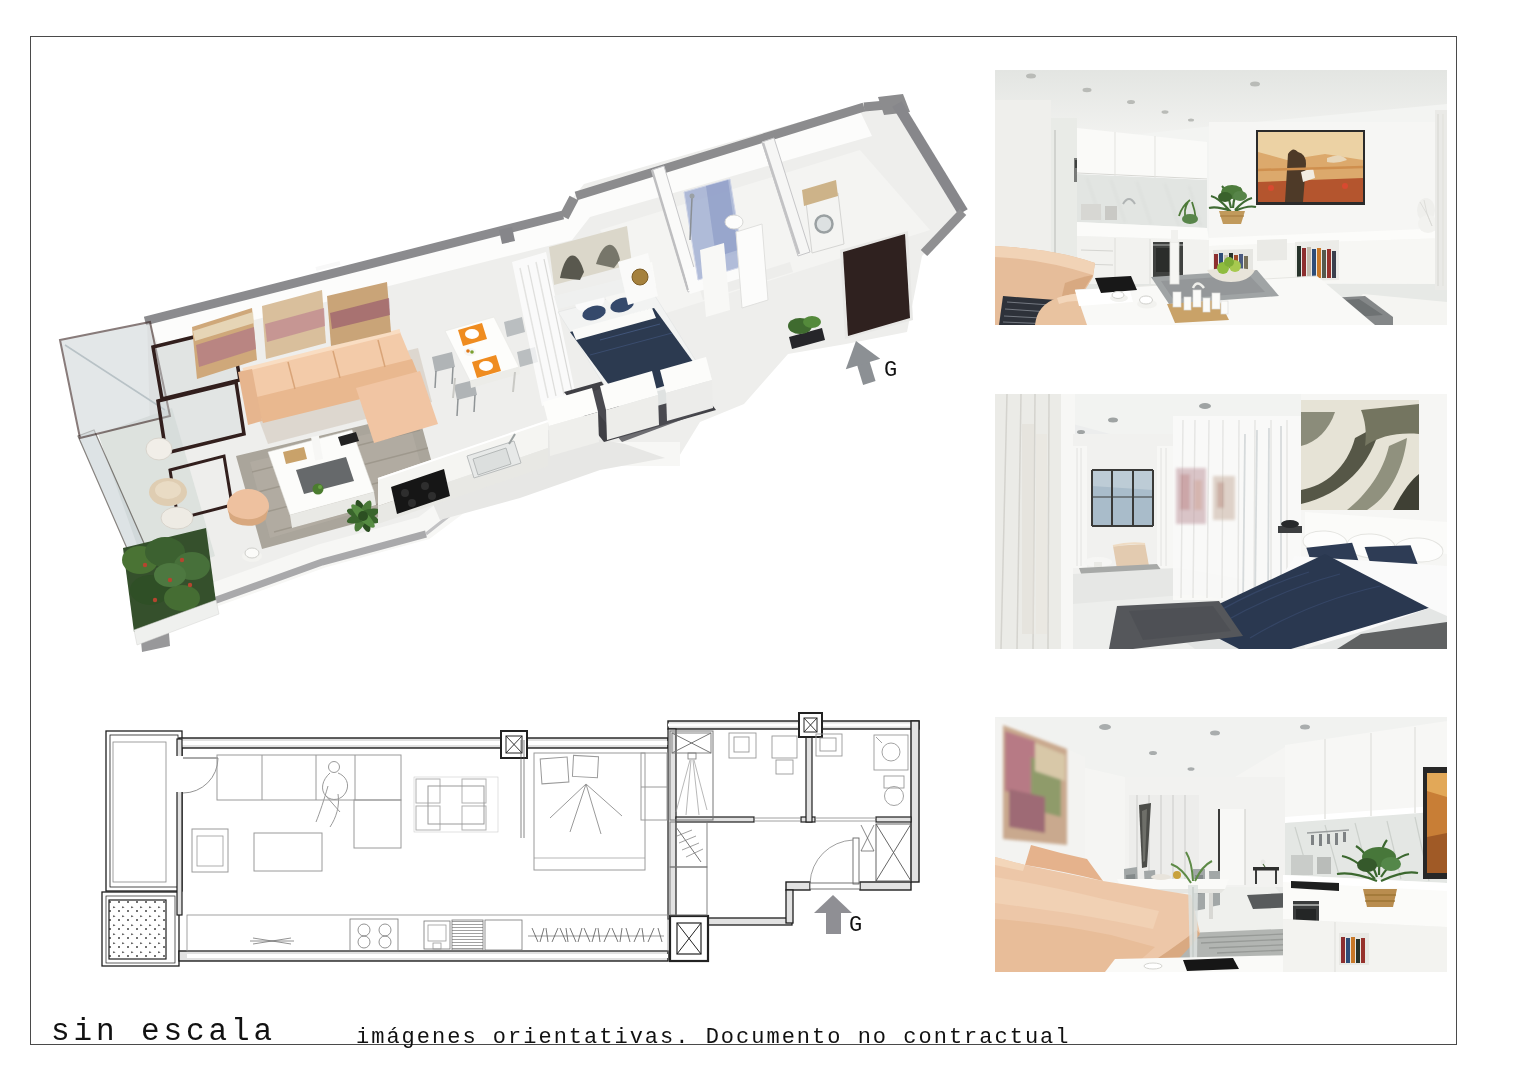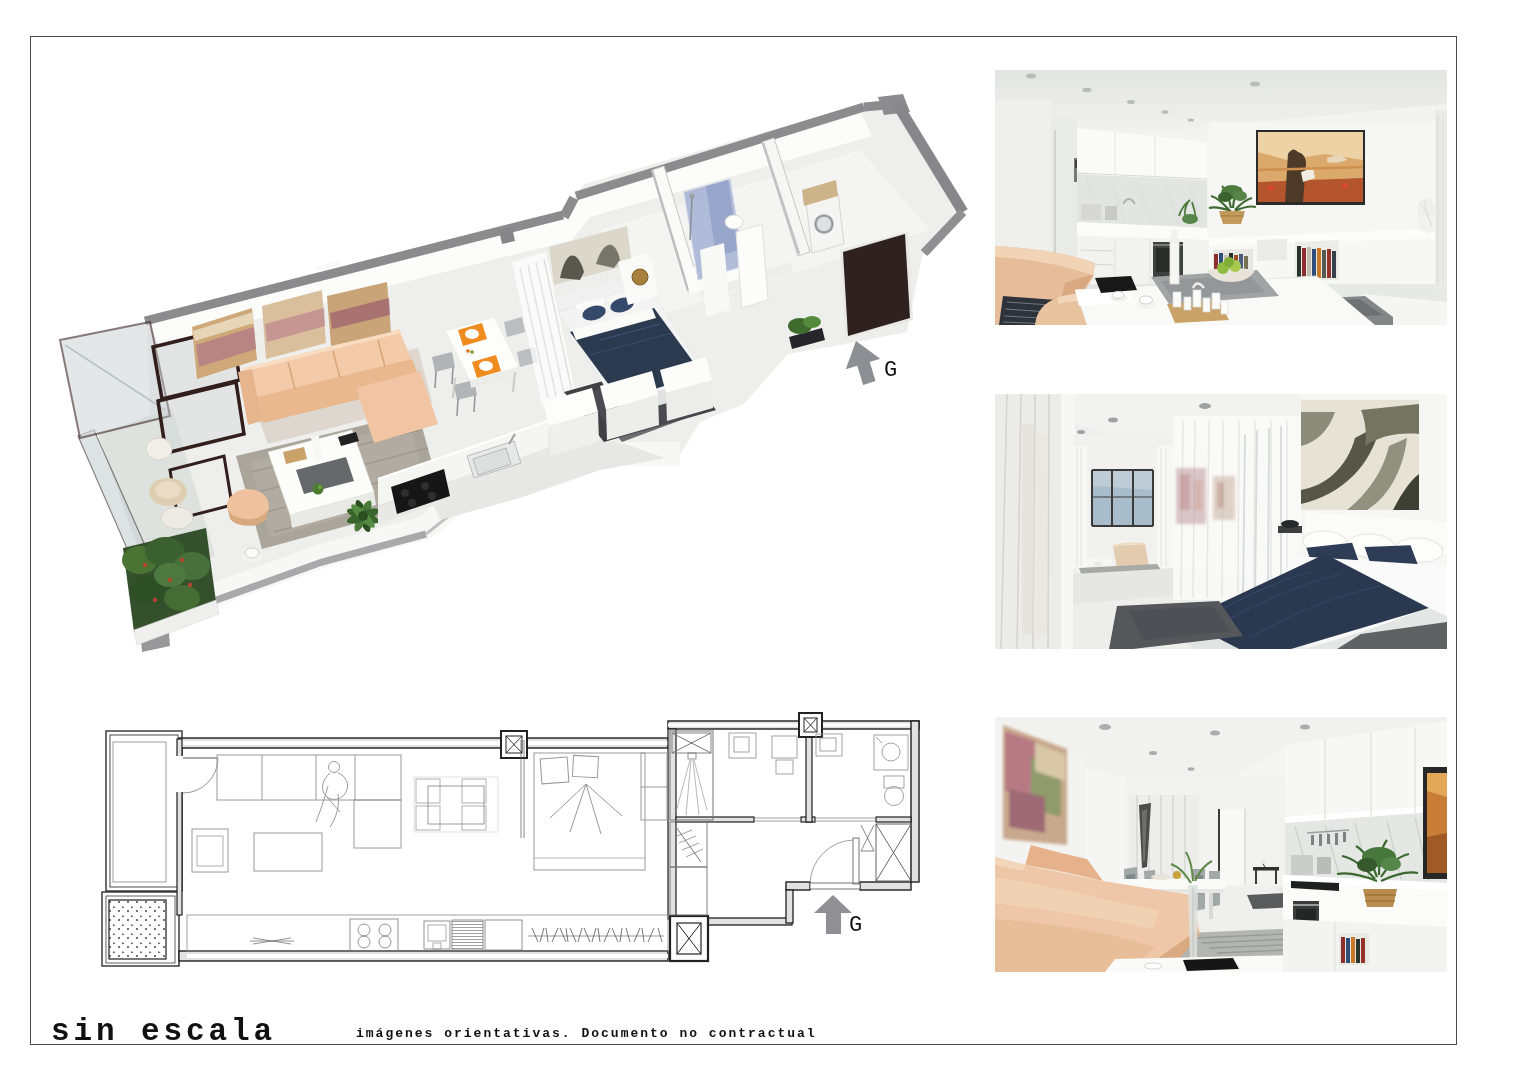--- a/index.html
+++ b/index.html
@@ -1,19 +1,19 @@
 <!DOCTYPE html>
 <html><head>
 <meta charset="utf-8">
 <style>
   html,body{margin:0;padding:0;background:#ffffff;}
   #page{position:relative;width:1527px;height:1080px;background:#ffffff;overflow:hidden;
         font-family:"Liberation Sans",sans-serif;}
   .abs{position:absolute;}
-  .cad{font-family:"Liberation Mono",monospace;color:#111;font-weight:bold;}
+  .cad{font-family:"Liberation Mono",monospace;color:#111;}
 </style>
 </head>
 <body>
 <div id="page">
 
   <div class="abs" style="left:30px;top:36px;width:1425px;height:1007px;border:1px solid #4a4a4a;"></div>
 
   <svg id="plan3d" class="abs" style="left:50px;top:80px;" width="920" height="590" viewBox="50 80 920 590">
 
     <polygon points="147,318 560,214 584,184 862,104 898,102 964,212 922,256 907,332 846,344 788,354 744,404 700,422 678,458 594,458 545,474 464,502 424,532 322,560 250,588 208,601 150,430" fill="#eeeeec"></polygon>
@@ -1041,15 +1041,15 @@
     <g>
       <rect x="428" y="50" width="24" height="112" fill="#272727"></rect>
       <rect x="432" y="56" width="20" height="100" fill="#c87e36"></rect>
       <polygon points="432,56 452,56 452,80 432,74" fill="#e2a858"></polygon>
       <polygon points="432,120 452,116 452,156 432,156" fill="#a05a26"></polygon>
     </g>
   </svg>
 
   <div class="abs cad" style="left:51px;top:1016px;font-size:31px;line-height:1;letter-spacing:3.9px;">sin escala</div>
 
-  <div class="abs cad" style="left:356px;top:1027px;font-size:13px;line-height:1;letter-spacing:2px;">imágenes orientativas. Documento no contractual</div>
+  <div class="abs cad" style="left:356px;top:1027px;font-size:22px;line-height:1;letter-spacing:2px;">imágenes orientativas. Documento no contractual</div>
 
 </div>
 
 </body></html>

